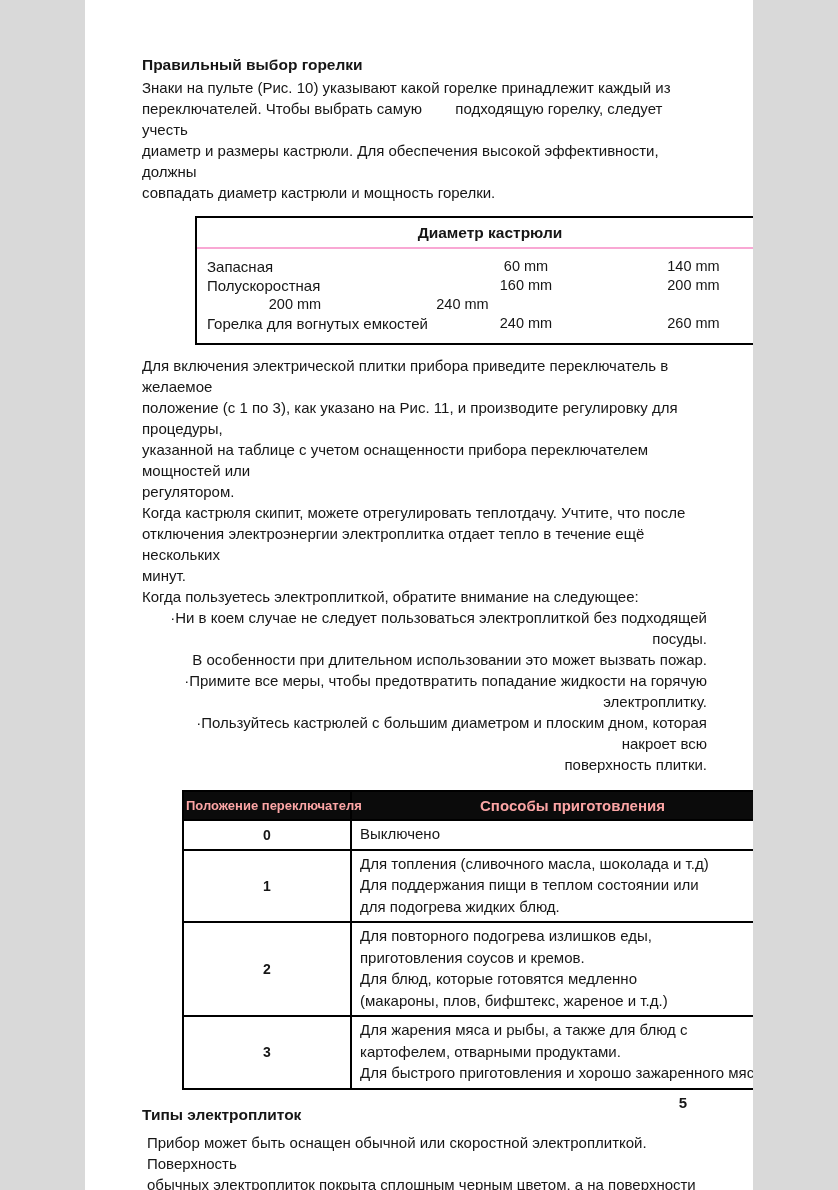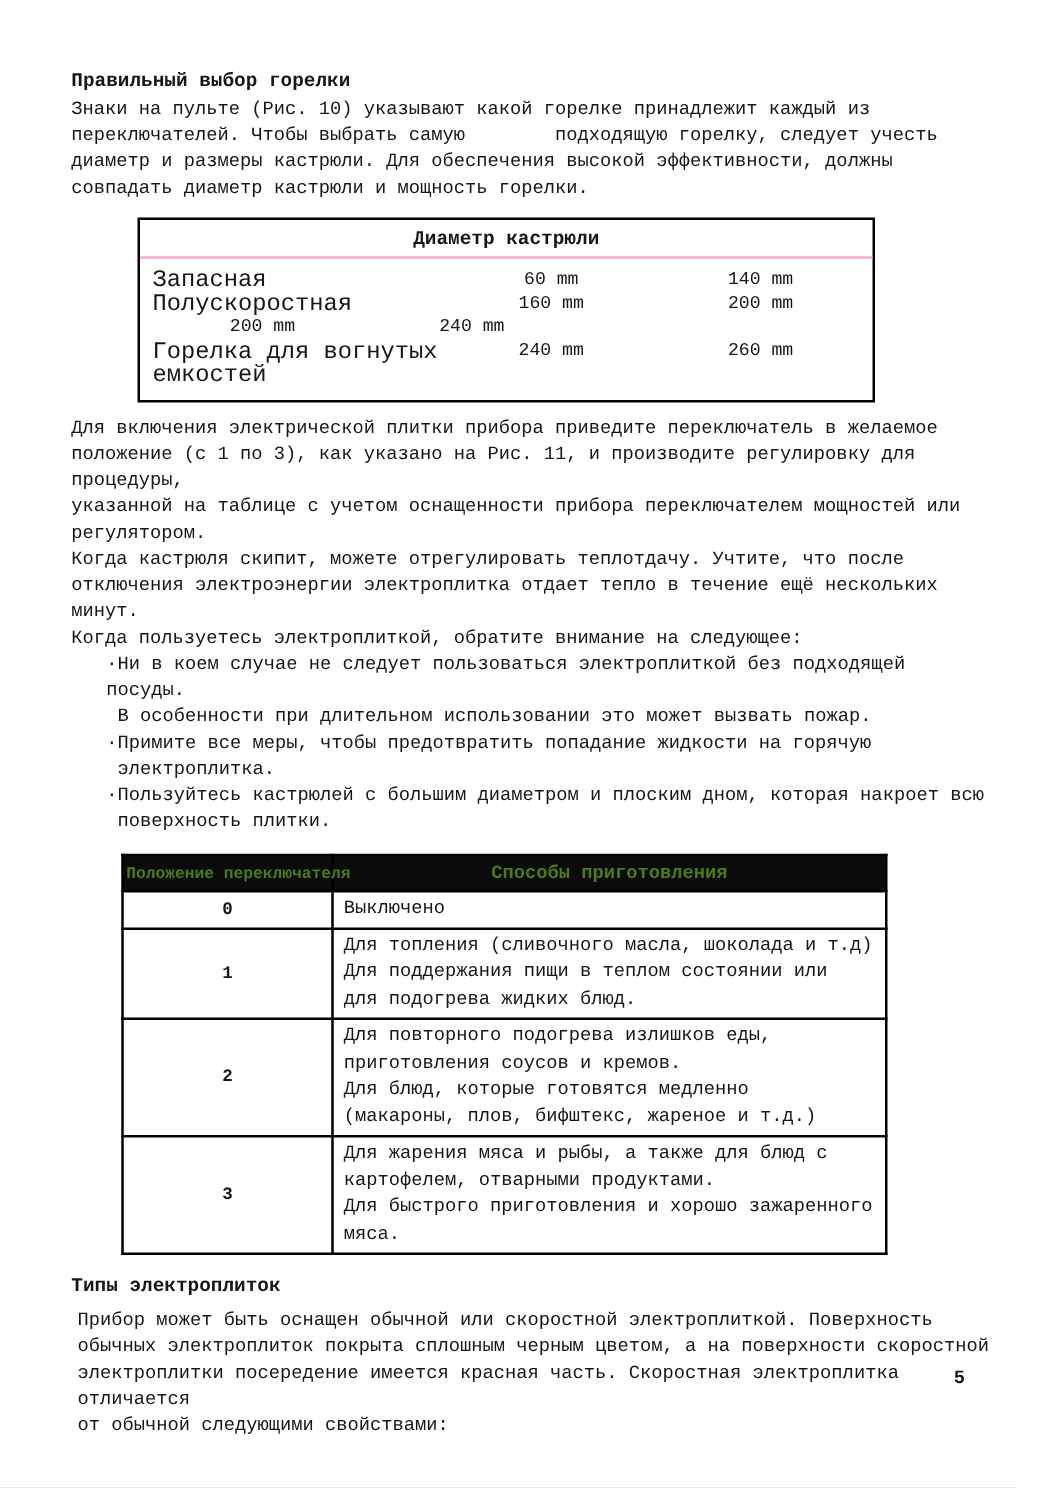--- a/index.html
+++ b/index.html
@@ -1,23 +1,23 @@
 <!DOCTYPE html>
 <html><head>
 <meta charset="utf-8">
 <style>
   * { box-sizing: border-box; }
   html, body { margin: 0; padding: 0; background: #d9d9d9; }
   .page {
-    width: 838px;
+    width: 668px;
     height: 1190px;
     margin: 0 auto;
     background: #ffffff;
     position: relative;
-    font-family: Liberation Mono, monospace;
+    font-family: Liberation Sans, sans-serif;
     color: #161616;
     overflow: hidden;
   }
   .content { padding: 56px 46px 0 57px; }
 
   .heading {
     font-size: 15.5px;
     font-weight: bold;
     margin: 0 0 3px 0;
   }
@@ -38,21 +38,21 @@
     font-weight: bold;
     font-size: 15.5px;
     padding: 6px 0 5px;
     border-bottom: 2px solid #f9a8d4;
   }
   .pan-table-body { padding: 8px 10px 10px 10px; }
   .pan-row { display: flex; line-height: 19px; }
   .pan-head { align-items: flex-end; margin-bottom: 3px; }
   .pan-head .pan-name { font-weight: bold; font-size: 15.5px; }
   .pan-head .pan-min, .pan-head .pan-max { font-weight: bold; font-size: 14.5px; white-space: nowrap; }
-  .pan-name { width: 231px; font-size: 19px; }
+  .pan-name { width: 231px; font-size: 15px; }
   .pan-min  { width: 176px; font-size: 14.5px; text-align: center; }
   .pan-max  { width: 159px; font-size: 14.5px; text-align: center; }
 
   
   .warning-box {
     width: 590px;
     margin: 12px 0 15px 53px;
     border: 2px solid #000;
     padding: 7px 12px 9px;
   }
@@ -67,33 +67,34 @@
     font-size: 15.5px;
     font-weight: bold;
     margin: 0;
     line-height: 21px;
   }
   .bullet {
     font-size: 15px;
     line-height: 21px;
     white-space: pre-wrap;
     margin-left: 28px;
+    text-align: right;
   }
 
   
   .modes-table {
     border-collapse: collapse;
     margin: 15px 0 0 40px;
     width: 613px;
     table-layout: fixed;
   }
   .modes-table th, .modes-table td { border: 2px solid #000; }
   .modes-table th {
     background: #0b0b0b;
-    color: #4d7c0f;
+    color: #fca5a5;
     font-weight: bold;
     padding: 5px 2px;
   }
   th.pos-col  { width: 168px; font-size: 13px; white-space: nowrap; }
   th.meth-col { font-size: 15px; }
   td.pos {
     text-align: center;
     vertical-align: middle;
     font-weight: bold;
     font-size: 14px;
@@ -160,21 +161,21 @@
 указанной на таблице с учетом оснащенности прибора переключателем мощностей или
 регулятором.</div>
     <div class="para">Когда кастрюля скипит, можете отрегулировать теплотдачу. Учтите, что после
 отключения электроэнергии электроплитка отдает тепло в течение ещё нескольких
 минут.
 Когда пользуетесь электроплиткой, обратите внимание на следующее:</div>
 
     <div class="bullet">·Ни в коем случае не следует пользоваться электроплиткой без подходящей посуды.
  В особенности при длительном использовании это может вызвать пожар.</div>
     <div class="bullet">·Примите все меры, чтобы предотвратить попадание жидкости на горячую
- электроплитка.</div>
+ электроплитку.</div>
     <div class="bullet">·Пользуйтесь кастрюлей с большим диаметром и плоским дном, которая накроет всю
  поверхность плитки.</div>
 
     <table class="modes-table">
       <thead>
         <tr>
           <th class="pos-col">Положение переключателя</th>
           <th class="meth-col">Способы приготовления</th>
         </tr>
       </thead>

